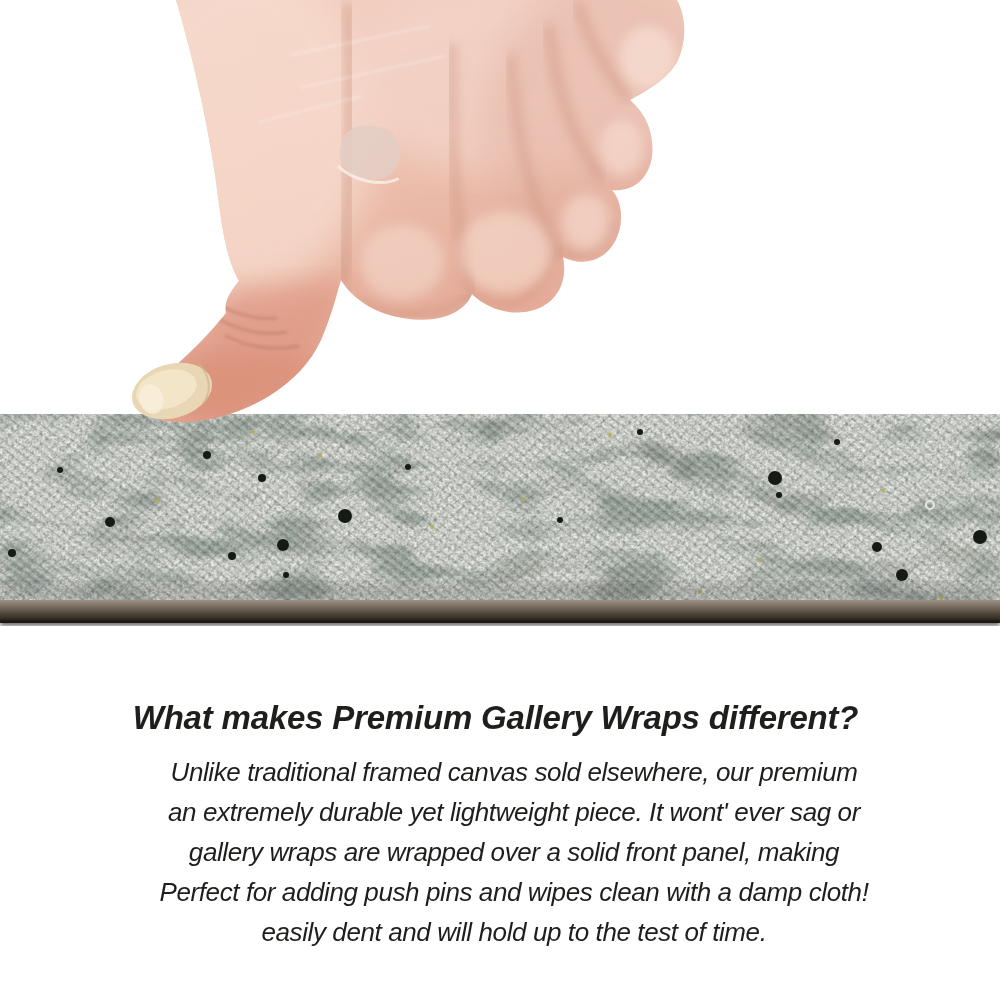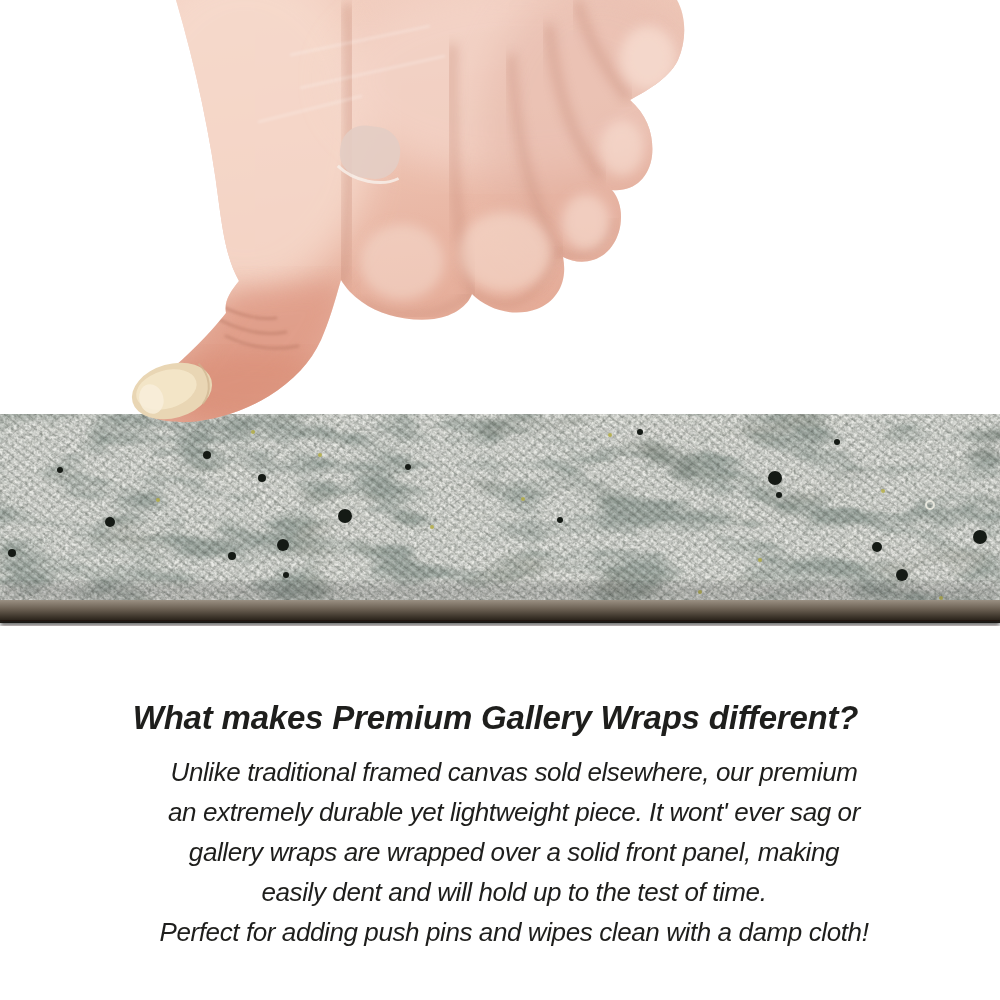--- a/index.html
+++ b/index.html
@@ -230,17 +230,17 @@
         <path d="M205,372 C213,386 211,402 198,412" fill="none" stroke="#cdb48e" stroke-width="2" opacity="0.7"></path>
       </g>
     </svg>
   </div>
 
   <div class="text-block">
     <h1>What makes Premium Gallery Wraps different?</h1>
     <p>Unlike traditional framed canvas sold elsewhere, our premium</p>
     <p>an extremely durable yet lightweight piece. It wont' ever sag or</p>
     <p>gallery wraps are wrapped over a solid front panel, making</p>
+    <p>Perfect for adding push pins and wipes clean with a damp cloth!</p>
     <p>easily dent and will hold up to the test of time.</p>
-    <p>Perfect for adding push pins and wipes clean with a damp cloth!</p>
   </div>
 
 </div>
 
 </body></html>

